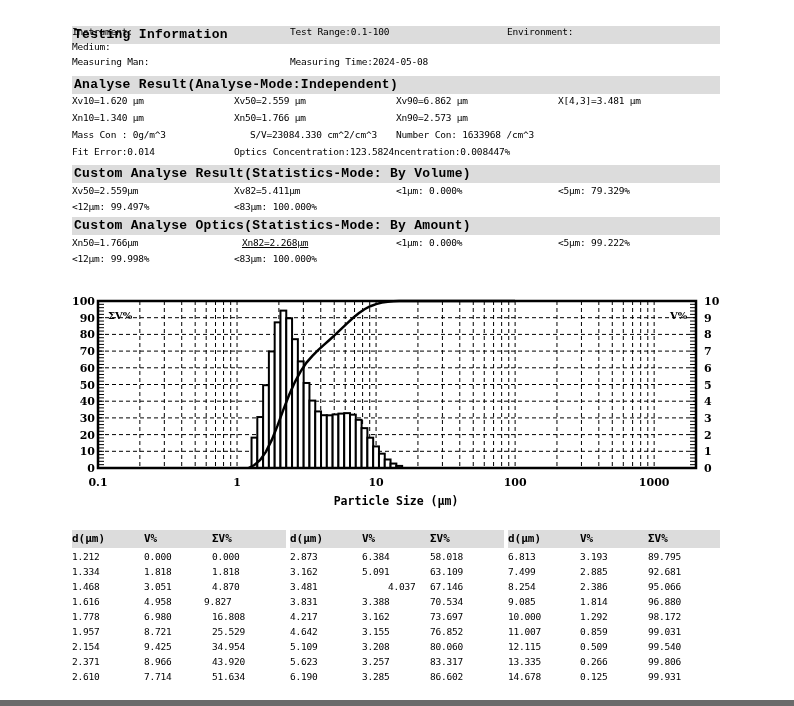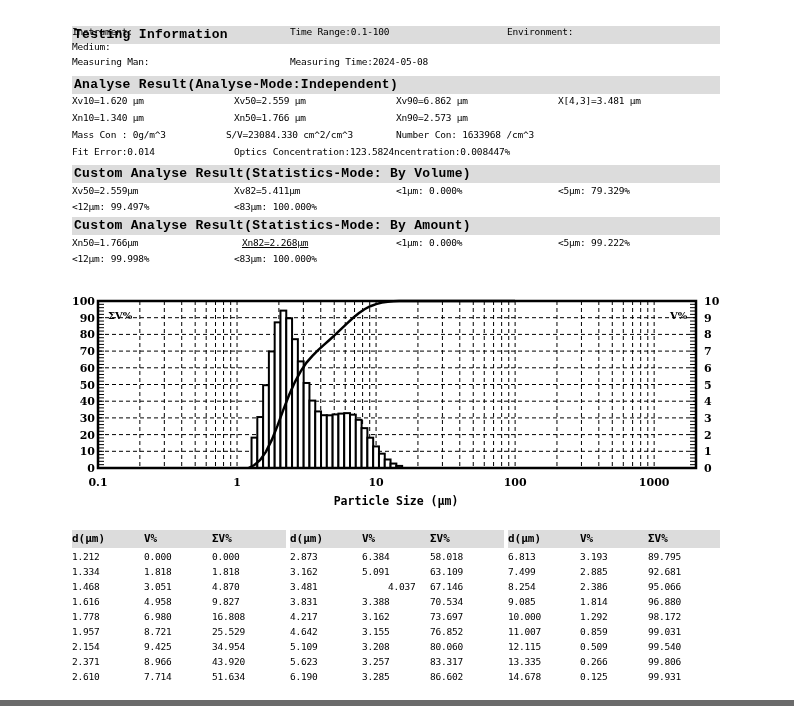--- a/index.html
+++ b/index.html
@@ -13,49 +13,49 @@
   #chart { position:absolute; left:0; top:280px; }
   .thead { position:absolute; top:530px; height:18px; background:#dcdcdc; }
   .th { position:absolute; font-weight:bold; font-size:11px; line-height:18px; font-family:"DejaVu Sans Mono", monospace; }
   .td { position:absolute; font-size:9.5px; line-height:15px; letter-spacing:-0.2px; }
 </style>
 </head>
 <body>
 
 <div class="band" style="top:18px;margin-top:8px;">Testing Information</div>
 <div class="t" style="left:72px;top:26px;">Instrument:</div>
-<div class="t" style="left:290px;top:26px;">Time Range:0.1-100</div>
+<div class="t" style="left:290px;top:26px;">Test Range:0.1-100</div>
 <div class="t" style="left:507px;top:26px;">Environment:</div>
 <div class="t" style="left:72px;top:41px;text-align:center;">Medium:</div>
 <div class="t" style="left:72px;top:56px;">Measuring Man:</div>
 <div class="t" style="left:290px;top:56px;">Measuring Time:2024-05-08</div>
 
 <div class="band" style="top:76px;">Analyse Result(Analyse-Mode:Independent)</div>
 <div class="t" style="left:72px;top:95px;">Xv10=1.620 μm</div>
 <div class="t" style="left:234px;top:95px;">Xv50=2.559 μm</div>
 <div class="t" style="left:396px;top:95px;">Xv90=6.862 μm</div>
 <div class="t" style="left:558px;top:95px;">X[4,3]=3.481 μm</div>
 <div class="t" style="left:72px;top:112px;">Xn10=1.340 μm</div>
 <div class="t" style="left:234px;top:112px;">Xn50=1.766 μm</div>
 <div class="t" style="left:396px;top:112px;">Xn90=2.573 μm</div>
 <div class="t" style="left:72px;top:129px;">Mass Con : 0g/m^3</div>
-<div class="t" style="left:226px;top:129px;">S/V=23084.330 cm^2/cm^3</div>
+<div class="t" style="left:250px;top:129px;">S/V=23084.330 cm^2/cm^3</div>
 <div class="t" style="left:396px;top:129px;">Number Con: 1633968 /cm^3</div>
 <div class="t" style="left:72px;top:146px;">Fit Error:0.014</div>
 <div class="t" style="left:234px;top:146px;">Optics Concentration:123.5824ncentration:0.008447%</div>
 
 <div class="band" style="top:165px;">Custom Analyse Result(Statistics-Mode: By Volume)</div>
 <div class="t" style="left:72px;top:185px;">Xv50=2.559μm</div>
 <div class="t" style="left:234px;top:185px;">Xv82=5.411μm</div>
 <div class="t" style="left:396px;top:185px;">&lt;1μm: 0.000%</div>
 <div class="t" style="left:558px;top:185px;">&lt;5μm: 79.329%</div>
 <div class="t" style="left:72px;top:201px;">&lt;12μm: 99.497%</div>
 <div class="t" style="left:234px;top:201px;">&lt;83μm: 100.000%</div>
 
-<div class="band" style="top:217px;">Custom Analyse Result(Statistics-Mode: By Amount)</div>
+<div class="band" style="top:217px;">Custom Analyse Optics(Statistics-Mode: By Amount)</div>
 <div class="t" style="left:72px;top:237px;">Xn50=1.766μm</div>
 <div class="t" style="left:242px;top:237px;text-decoration:underline;">Xn82=2.268μm</div>
 <div class="t" style="left:396px;top:237px;">&lt;1μm: 0.000%</div>
 <div class="t" style="left:558px;top:237px;">&lt;5μm: 99.222%</div>
 <div class="t" style="left:72px;top:253px;">&lt;12μm: 99.998%</div>
 <div class="t" style="left:234px;top:253px;">&lt;83μm: 100.000%</div>
 
 <svg id="chart" width="794" height="235" xmlns="http://www.w3.org/2000/svg">
   <g id="grid">
       <line x1="139.8541460042225" y1="21" x2="139.8541460042225" y2="188" stroke="#000" stroke-width="1" stroke-dasharray="4,3"></line>
@@ -282,21 +282,21 @@
     <div class="td" style="left: 144px; top: 549px;">0.000</div>
     <div class="td" style="left: 212px; top: 549px;">0.000</div>
     <div class="td" style="left: 72px; top: 564px;">1.334</div>
     <div class="td" style="left: 144px; top: 564px;">1.818</div>
     <div class="td" style="left: 212px; top: 564px;">1.818</div>
     <div class="td" style="left: 72px; top: 579px;">1.468</div>
     <div class="td" style="left: 144px; top: 579px;">3.051</div>
     <div class="td" style="left: 212px; top: 579px;">4.870</div>
     <div class="td" style="left: 72px; top: 594px;">1.616</div>
     <div class="td" style="left: 144px; top: 594px;">4.958</div>
-    <div class="td" style="left: 212px; top: 594px;">9.827</div>
+    <div class="td" style="left: 204px; top: 594px;">9.827</div>
     <div class="td" style="left: 72px; top: 609px;">1.778</div>
     <div class="td" style="left: 144px; top: 609px;">6.980</div>
     <div class="td" style="left: 212px; top: 609px;">16.808</div>
     <div class="td" style="left: 72px; top: 624px;">1.957</div>
     <div class="td" style="left: 144px; top: 624px;">8.721</div>
     <div class="td" style="left: 212px; top: 624px;">25.529</div>
     <div class="td" style="left: 72px; top: 639px;">2.154</div>
     <div class="td" style="left: 144px; top: 639px;">9.425</div>
     <div class="td" style="left: 212px; top: 639px;">34.954</div>
     <div class="td" style="left: 72px; top: 654px;">2.371</div>

